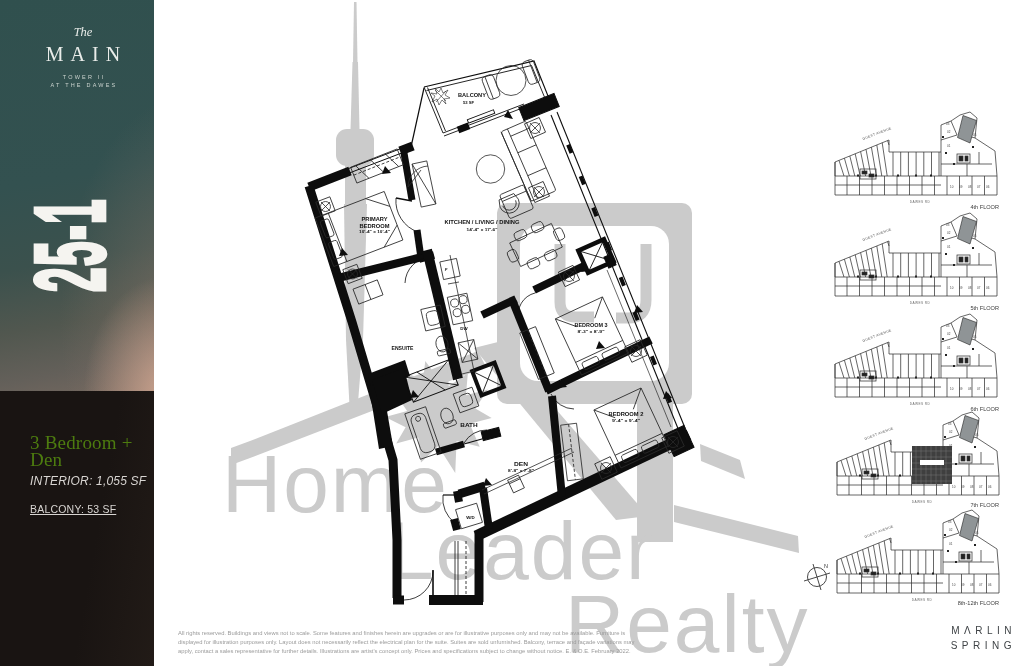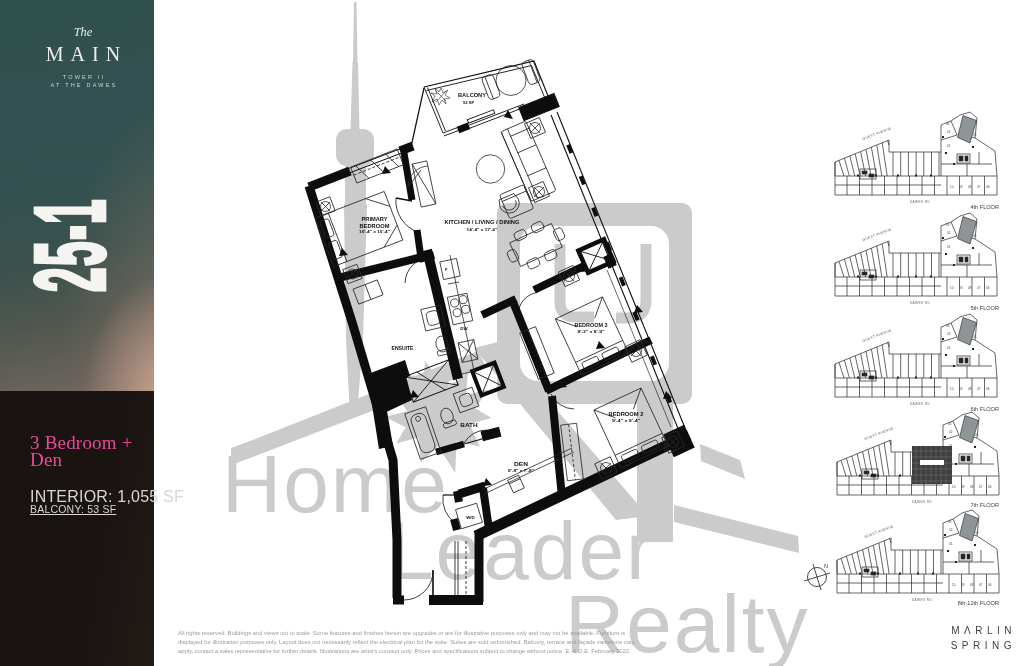--- a/index.html
+++ b/index.html
@@ -553,23 +553,23 @@
 
 <div class="abs" style="left:70px;top:245px;width:0;height:0;">
   <div style="position:absolute;left:-150px;top:-50px;width:300px;height:100px;
     transform:rotate(-90deg) scale(0.46,1.02);transform-origin:150px 50px;
     font-size:96px;font-weight:bold;color:#f5f4f0;text-align:center;line-height:100px;
     -webkit-text-stroke:4.5px #f5f4f0;letter-spacing:3px;">25-1</div>
 </div>
 
 <div class="abs" style="left:0;top:391px;width:154px;height:275px;background:linear-gradient(100deg,#191412 60%,#221b17 100%);"></div>
 
-<div class="abs" style="left:30px;top:434px;color:#ec4899;font-family:'Liberation Serif',serif;font-size:19px;line-height:17px;letter-spacing:0.2px;">3 Bedroom +<br>Den</div>
-
-<div class="abs" style="left:30px;top:488px;color:#d8d5d2;font-size:16px;letter-spacing:0.2px;">INTERIOR: 1,055 SF</div>
+<div class="abs" style="left:30px;top:434px;color:#4d7c0f;font-family:'Liberation Serif',serif;font-size:19px;line-height:17px;letter-spacing:0.2px;">3 Bedroom +<br>Den</div>
+
+<div class="abs" style="left:30px;top:474px;color:#d8d5d2;font-size:12px;letter-spacing:0.2px;font-style:italic;">INTERIOR: 1,055 SF</div>
 <div class="abs" style="left:30px;top:503px;color:#d8d5d2;font-size:10.5px;letter-spacing:0.2px;text-decoration:underline;">BALCONY: 53 SF</div>
 
 <div class="abs" style="left:178px;top:629px;width:800px;color:#9b9b9b;font-size:5.8px;line-height:9px;">
 All rights reserved. Buildings and views not to scale. Some features and finishes herein are upgrades or are for illustrative purposes only and may not be available. Furniture is<br>
 displayed for illustration purposes only. Layout does not necessarily reflect the electrical plan for the suite. Suites are sold unfurnished. Balcony, terrace and façade variations may<br>
 apply, contact a sales representative for further details. Illustrations are artist's concept only. Prices and specifications subject to change without notice. E. &amp; O.E. February 2022.
 </div>
 
 <div class="abs" style="left:880px;top:624px;width:136px;text-align:right;color:#3f4346;font-size:10px;letter-spacing:4.5px;line-height:14.5px;">MΛRLIN<br>SPRING</div>
 

